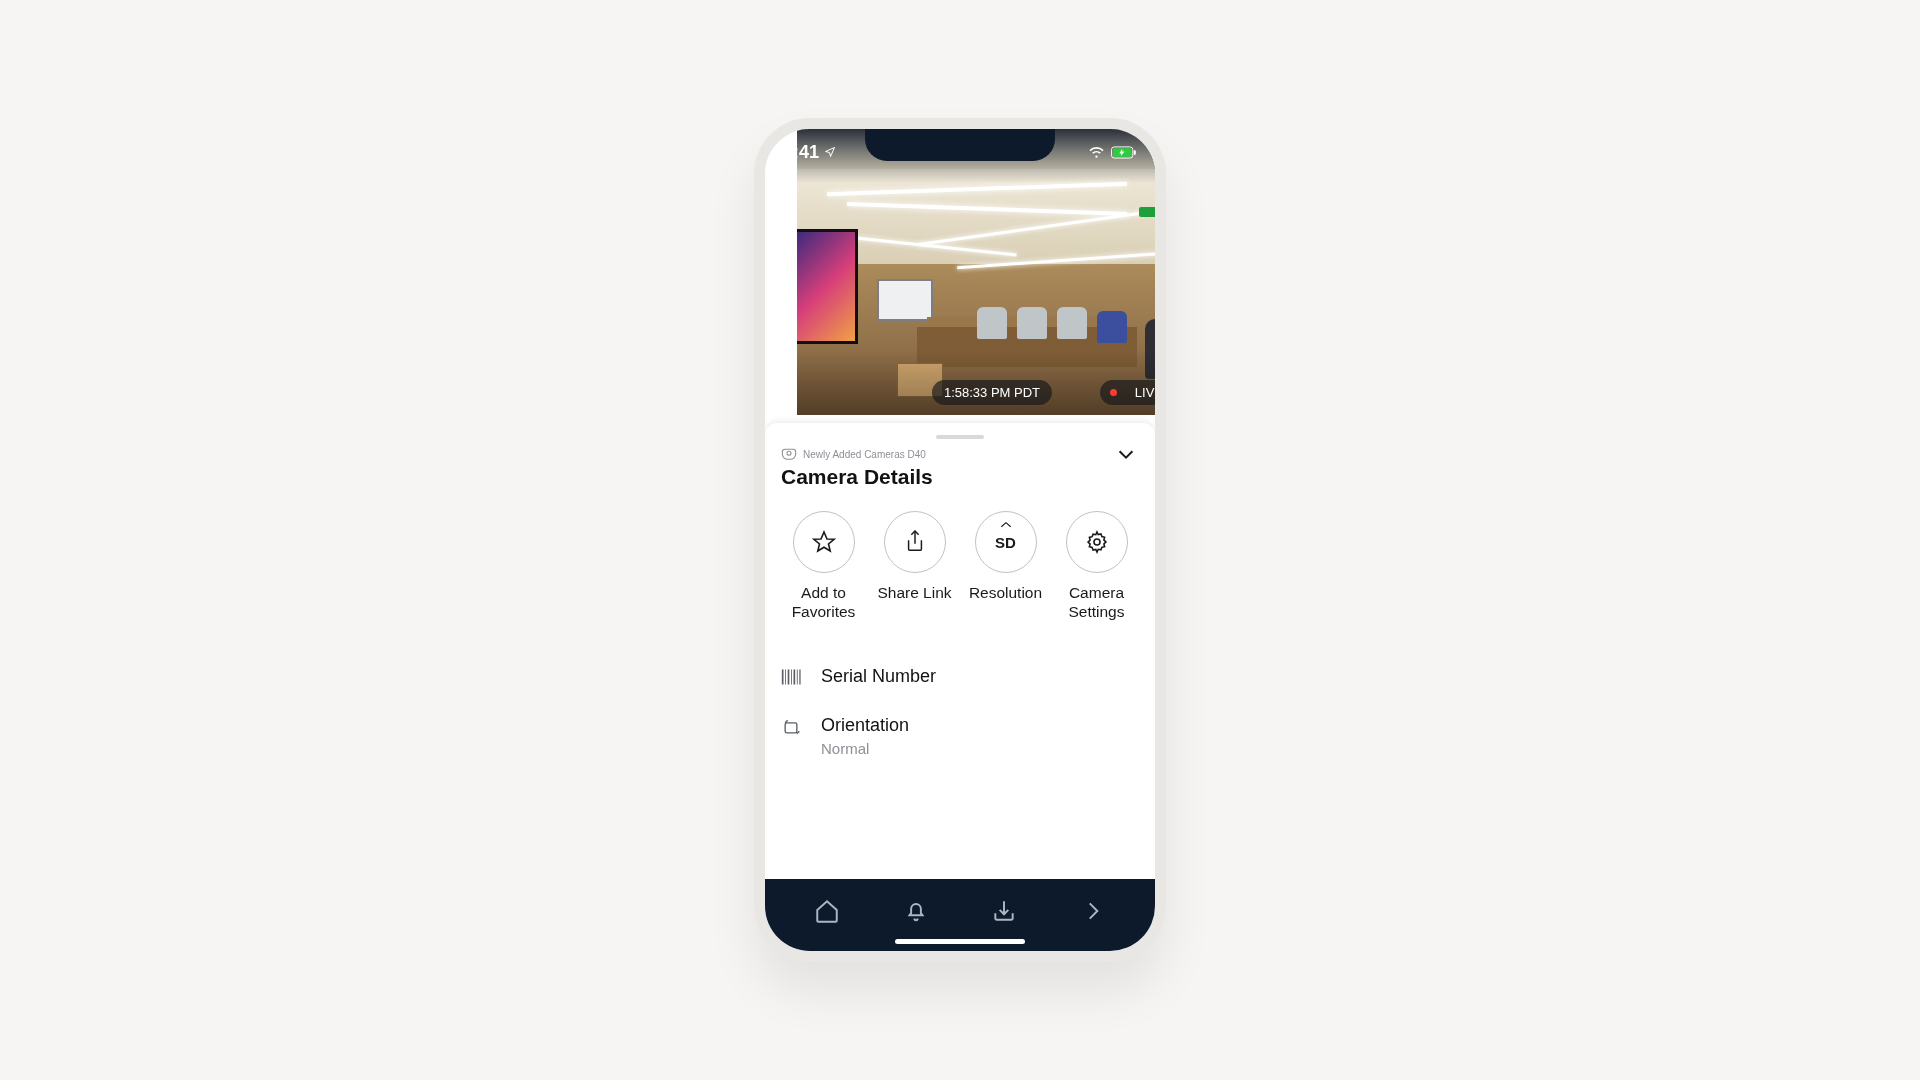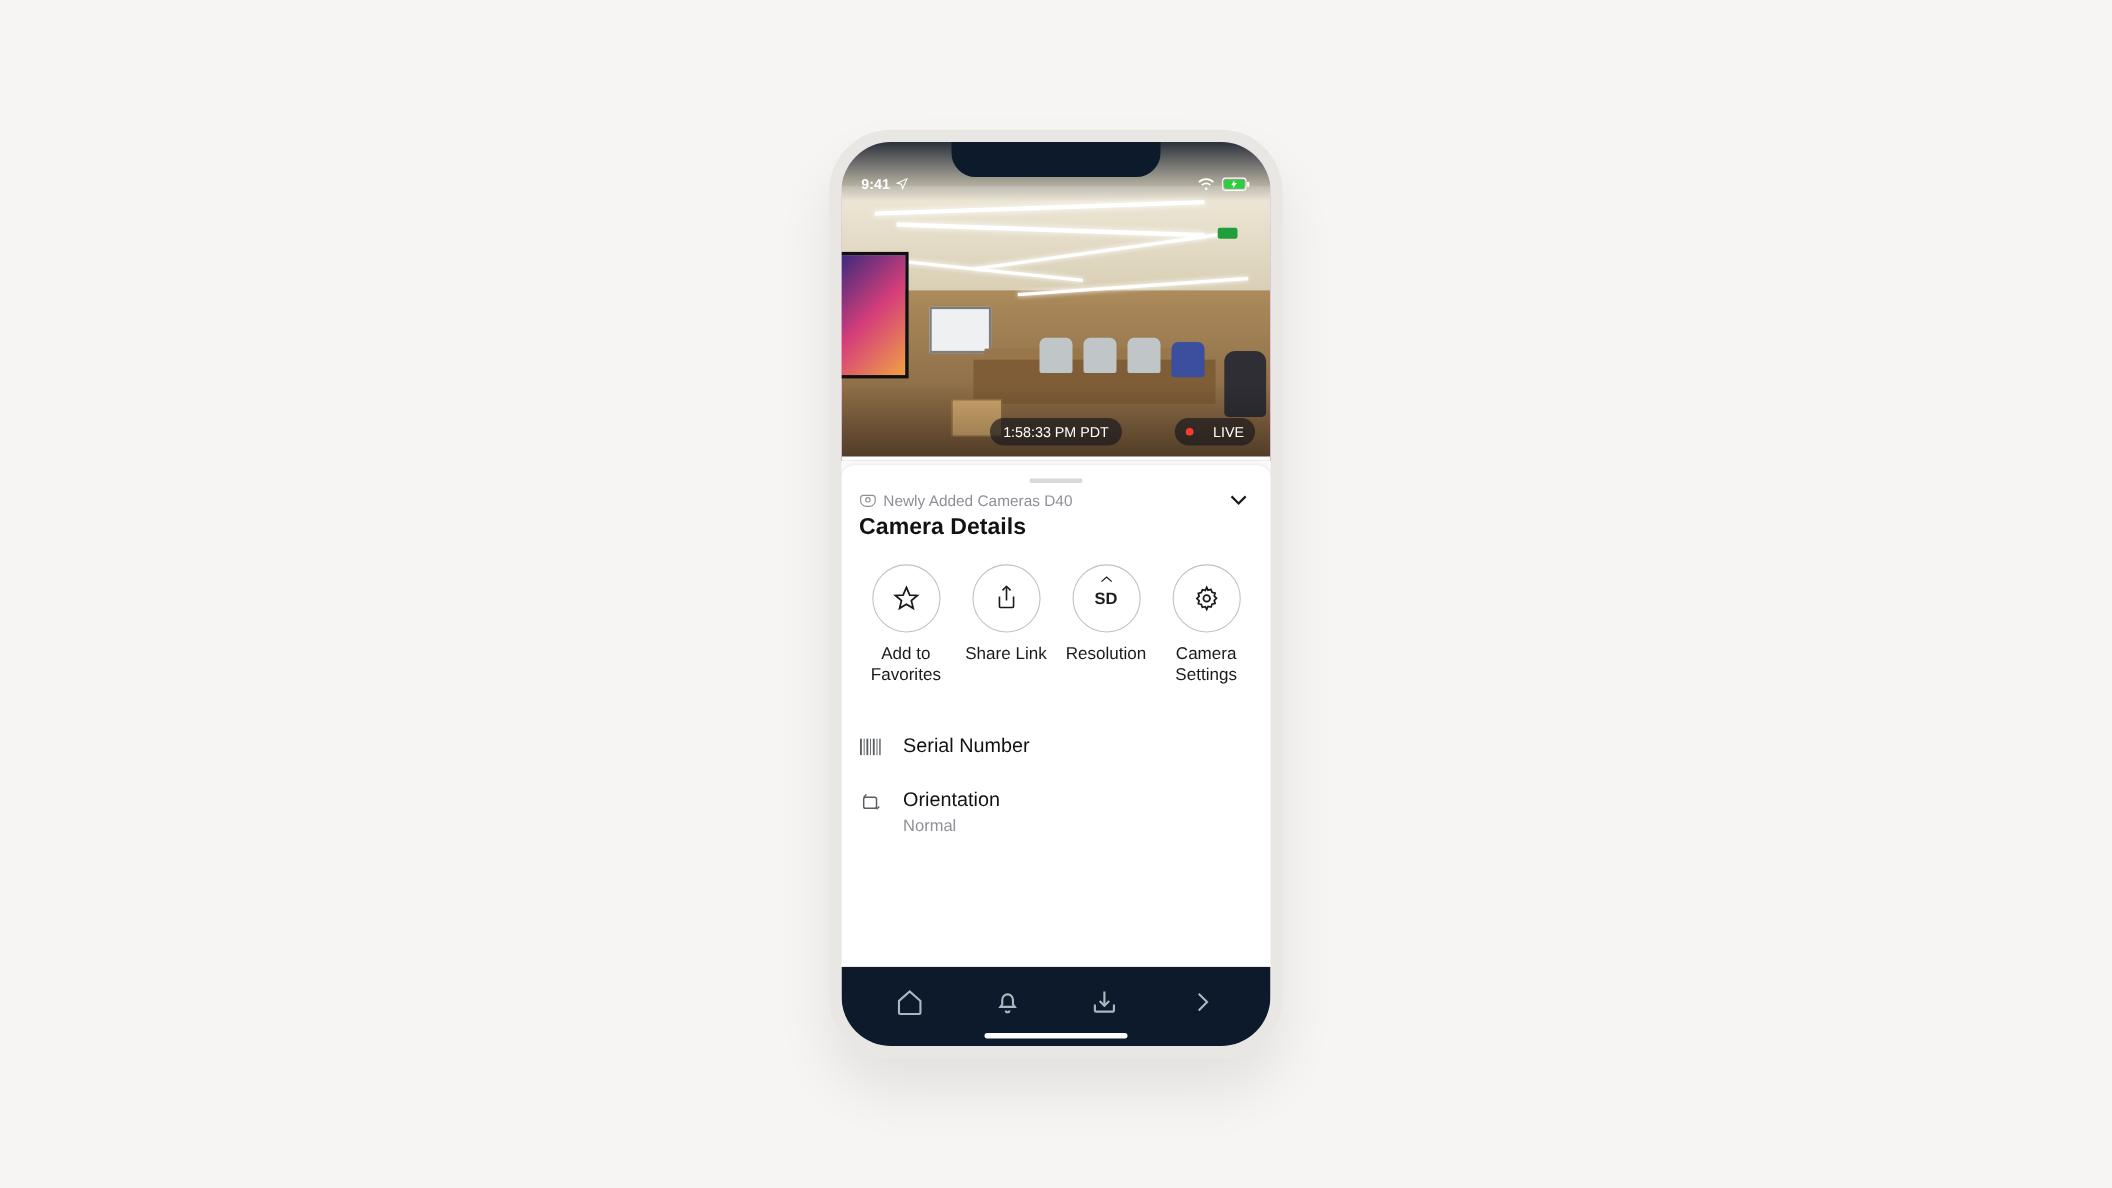--- a/index.html
+++ b/index.html
@@ -40,51 +40,52 @@
     height: 34px;
     background: #0c1a2c;
     border-bottom-left-radius: 22px;
     border-bottom-right-radius: 22px;
     z-index: 40;
   }
 
   
   .statusbar {
     position: absolute;
-    top: 16px;
+    top: 1px;
     left: 0;
     right: 0;
     height: 44px;
     display: flex;
     justify-content: space-between;
     align-items: center;
     padding: 0 18px;
     color: #fff;
-    font-size: 13px;
+    font-size: 18px;
     font-weight: 600;
     z-index: 35;
   }
   .statusbar .left {
     display: flex;
     align-items: center;
     gap: 5px;
   }
   .statusbar .right {
     display: flex;
     align-items: center;
     gap: 6px;
   }
 
   
   .feed {
     position: relative;
     width: 100%;
     height: 290px;
-    background: #d946ef;
+    background: #0c4a6e;
     overflow: hidden;
+    margin-left: 32px;
   }
   
   .scene {
     position: absolute; inset: 0;
     background: linear-gradient(180deg, #e9e2cf 0%, #e3d7b8 26%, #c5ab7f 26%, #ae8e5d 44%, #7a5a3a 100%);
   }
   .ceiling {
     position:absolute; top:40px; left:0; right:0; height:95px;
     background: linear-gradient(180deg,#efe9d9 0%, #d9cfb5 100%);
   }
@@ -149,21 +150,21 @@
   .grab{
     width:48px;height:4px;border-radius:2px;background:#d8d9db;
     margin:0 auto 6px auto;
   }
   .chev-down{
     position:absolute; right:18px; top:20px; width:22px; height:22px;
     color:#1a1a1a;
   }
   .breadcrumb{
     display:flex; align-items:center; gap:6px;
-    color:#8d9096; font-size:14px; margin-top:8px;
+    color:#8d9096; font-size:10px; margin-top:8px;
   }
   .title{
     font-size:21px; font-weight:700; color:#121212; margin-top:4px;
   }
 
   .actions{
     display:flex; justify-content:space-between; gap:6px;
     margin-top:22px;
   }
   .action{

